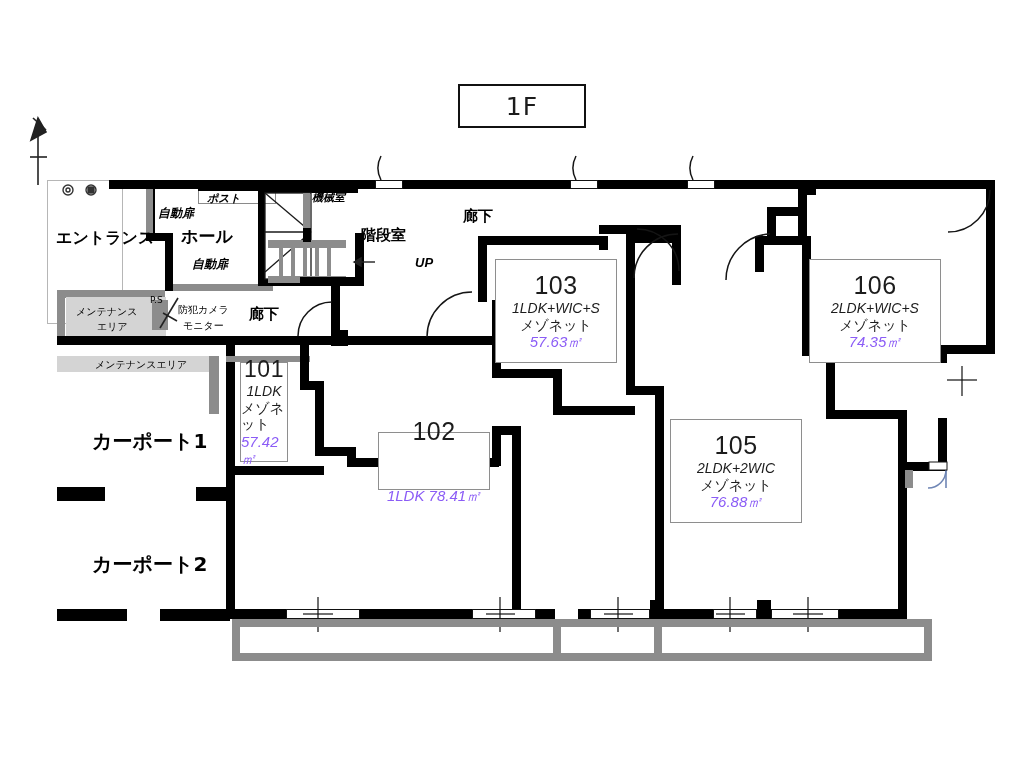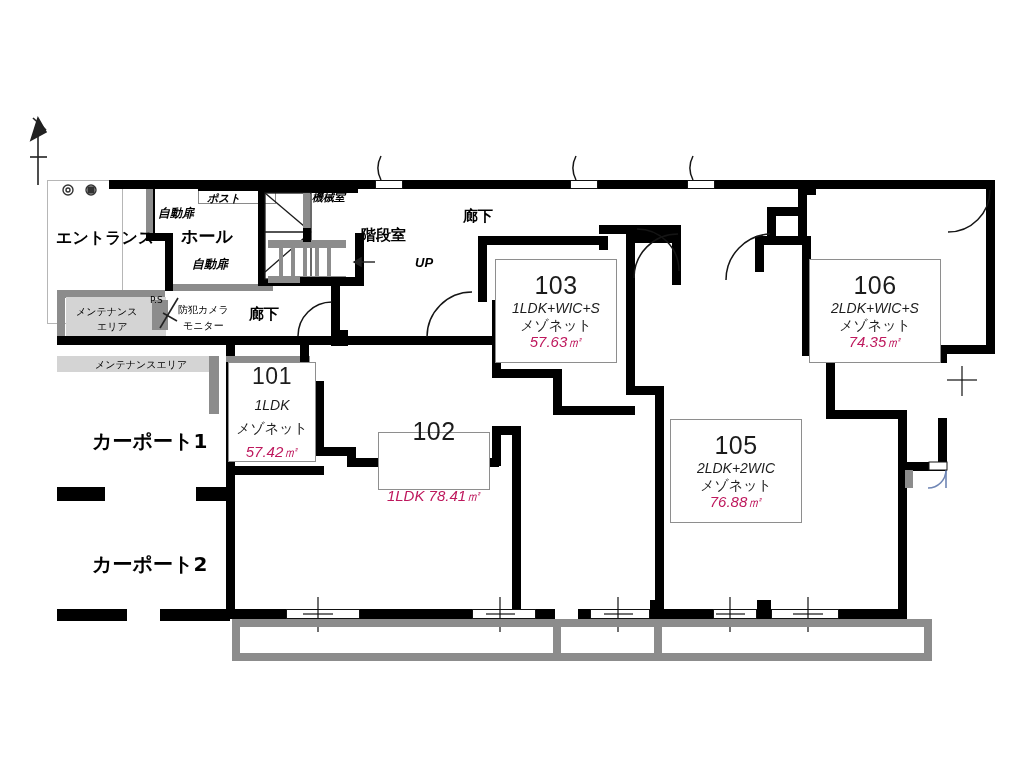--- a/index.html
+++ b/index.html
@@ -22,21 +22,21 @@
             display:flex;align-items:center;justify-content:center;}
   .floorbox span{font-size:25px;letter-spacing:1px;color:#1b1b1b;}
 
   
   .unitbox{position:absolute;border:1px solid #8e8e8e;background:#fff;
            box-sizing:border-box;display:flex;flex-direction:column;
            align-items:center;justify-content:center;line-height:1.18;}
   .unitbox .num{font-size:25px;color:#1c1c1c;letter-spacing:0.5px;}
   .unitbox .typ{font-size:14px;font-style:italic;color:#1c1c1c;}
   .unitbox .mz{font-size:14px;color:#1c1c1c;}
-  .unitbox .ar{font-size:15px;font-style:italic;color:#be185d;}
+  .unitbox .ar{font-size:15px;font-style:italic;color:#8b5cf6;}
   .unitbox.one .num{font-size:23px;}
 
   
   .lab{position:absolute;white-space:nowrap;color:#000;}
   .jp{font-family:"DejaVu Sans","Liberation Sans",sans-serif;}
   .b14{font-size:20px;font-weight:bold;}
   .b15{font-size:15px;font-weight:bold;}
   .b16{font-size:16px;font-weight:bold;}
   .b17{font-size:17px;font-weight:bold;}
   .i11{font-size:11px;font-style:italic;font-weight:bold;}
@@ -46,20 +46,23 @@
   .s10{font-size:10px;}
 
   svg.ov{position:absolute;left:0;top:0;width:1024px;height:768px;
          pointer-events:none;}
 </style>
 </head>
 <body>
 
 <div id="plan">
 
+  <div class="floorbox">
+    <span class="jp">1F</span>
+  </div>
 
   <svg class="ov">
     <g stroke="#222" stroke-width="1.6" fill="none">
       <path d="M38 185 L38 118"></path>
       <path d="M38 118 L31 140 L46 132 Z" fill="#222"></path>
       <path d="M30 157 L47 157"></path>
       <path d="M33 118 L46 130"></path>
     </g>
   </svg>
 
@@ -295,21 +298,21 @@
   <div class="lab jp s10" style="left:97px;top:320px;">エリア</div>
   <div class="lab jp s10" style="left:95px;top:358px;">メンテナンスエリア</div>
 
   <div class="lab jp s9" style="left:150px;top:295px;line-height:1.25;">P.S</div>
   <div class="lab jp s10" style="left:178px;top:303px;">防犯カメラ</div>
   <div class="lab jp s10" style="left:183px;top:319px;">モニター</div>
 
   <div class="lab jp b14" style="left:92px;top:428px;">カーポート1</div>
   <div class="lab jp b14" style="left:92px;top:551px;">カーポート2</div>
 
-  <div class="unitbox one" style="left:228px;top:362px;width:88px;height:100px;justify-content:space-between;">
+  <div class="unitbox one" style="left:240px;top:362px;width:48px;height:100px;">
     <div class="num">101</div>
     <div class="typ">1LDK</div>
     <div class="mz jp">メゾネット</div>
     <div class="ar">57.42㎡</div>
   </div>
 
   <div class="unitbox" style="left:378px;top:432px;width:112px;height:58px;gap:40px;">
     <div class="num">102</div>
     <div class="ar">1LDK 78.41㎡</div>
   </div>

